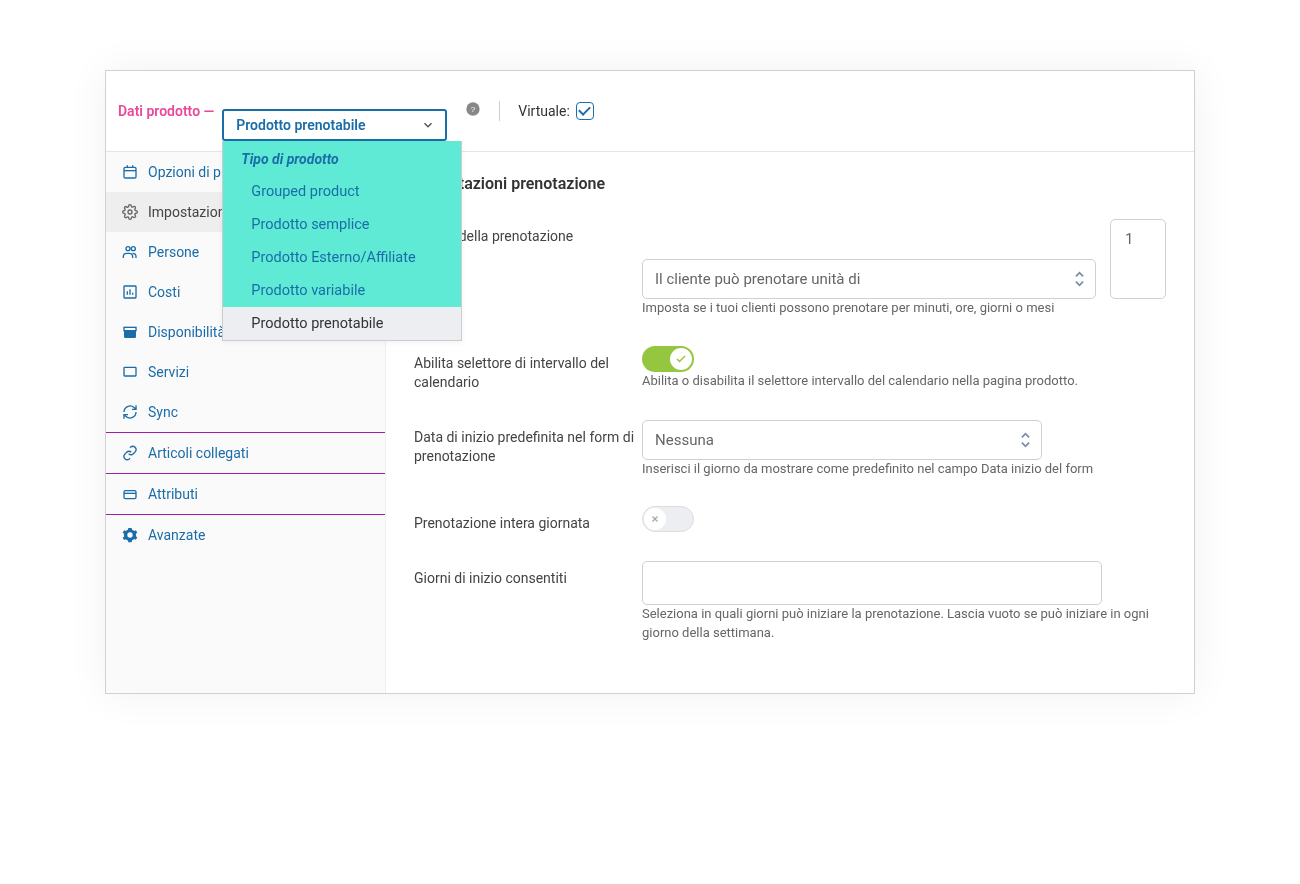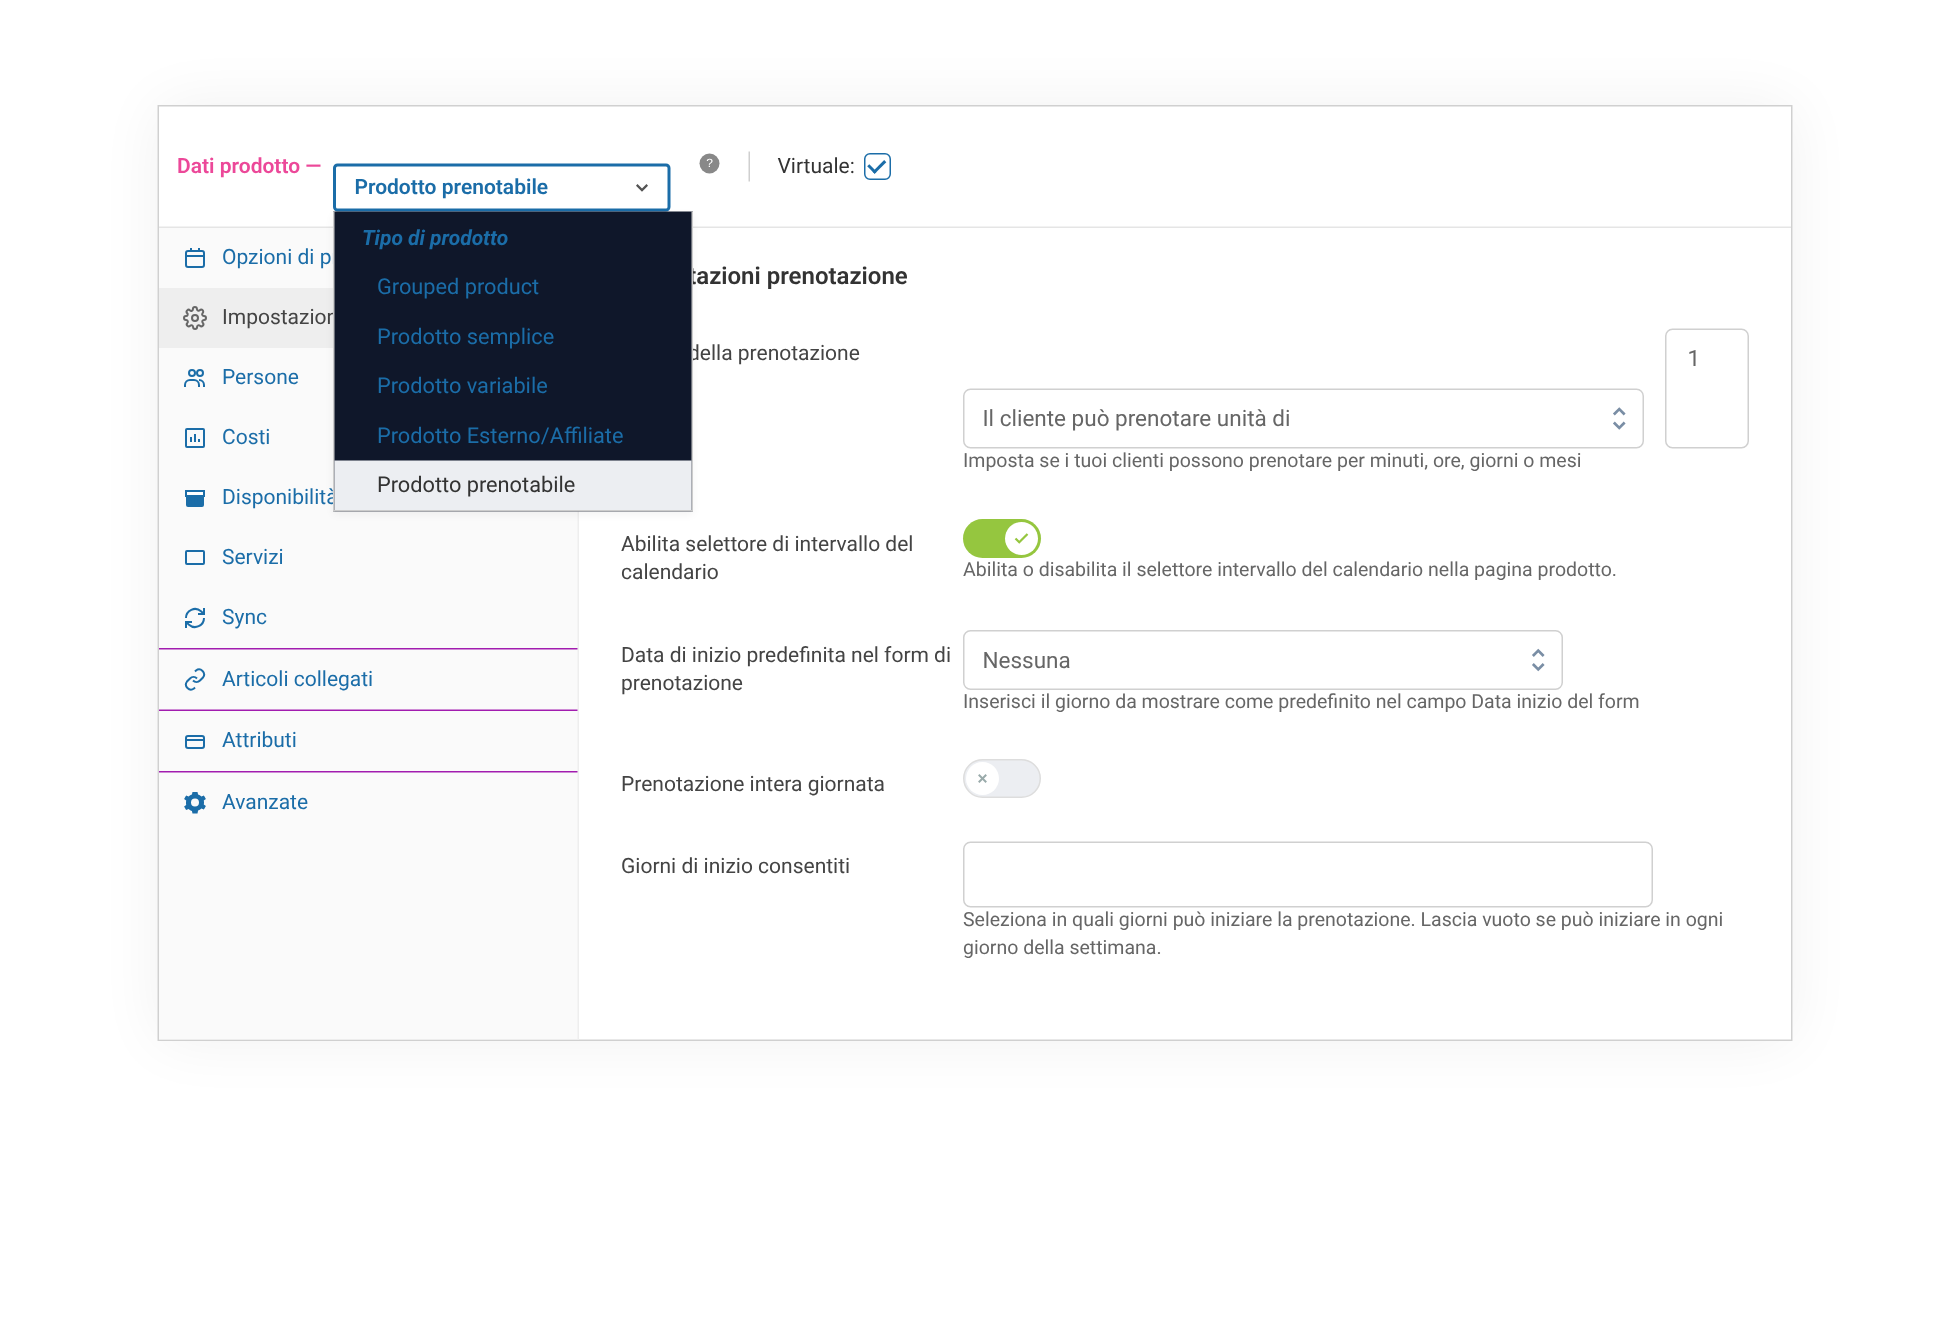--- a/index.html
+++ b/index.html
@@ -43,21 +43,21 @@
       right: 10px;
       top: 50%;
       transform: translateY(-50%);
     }
     .chev svg { display: block; }
     .dropdown {
       position: absolute;
       top: 100%;
       left: 0;
       min-width: 240px;
-      background: #0f172a;
+      background: #5eead4;
       border: 1px solid #ccc;
       border-top: none;
       z-index: 50;
       box-shadow: 0 2px 6px rgba(0,0,0,0.05);
     }
     .dropdown-header {
       color: #1b6da8;
       font-weight: 700;
       font-style: italic;
       padding: 10px 18px 8px;
@@ -207,22 +207,22 @@
         <span class="chev">
           <svg width="14" height="14" viewBox="0 0 24 24" fill="none" stroke="#555" stroke-width="2.5">
               <polyline points="6 9 12 15 18 9"></polyline>
             </svg>
         </span>
       </div>
       <div class="dropdown">
         <div class="dropdown-header">Tipo di prodotto</div>
         <div class="dropdown-item">Grouped product</div>
         <div class="dropdown-item">Prodotto semplice</div>
+        <div class="dropdown-item">Prodotto Esterno/Affiliate</div>
         <div class="dropdown-item">Prodotto variabile</div>
-        <div class="dropdown-item">Prodotto Esterno/Affiliate</div>
         <div class="dropdown-item selected">Prodotto prenotabile</div>
       </div>
     </div>
 
     <span class="help-icon">
       <svg width="16" height="16" viewBox="0 0 24 24" fill="#888">
           <circle cx="12" cy="12" r="10"></circle>
           <text x="12" y="16" font-size="12" fill="#fff" text-anchor="middle" font-family="sans-serif">?</text>
         </svg>
     </span>

